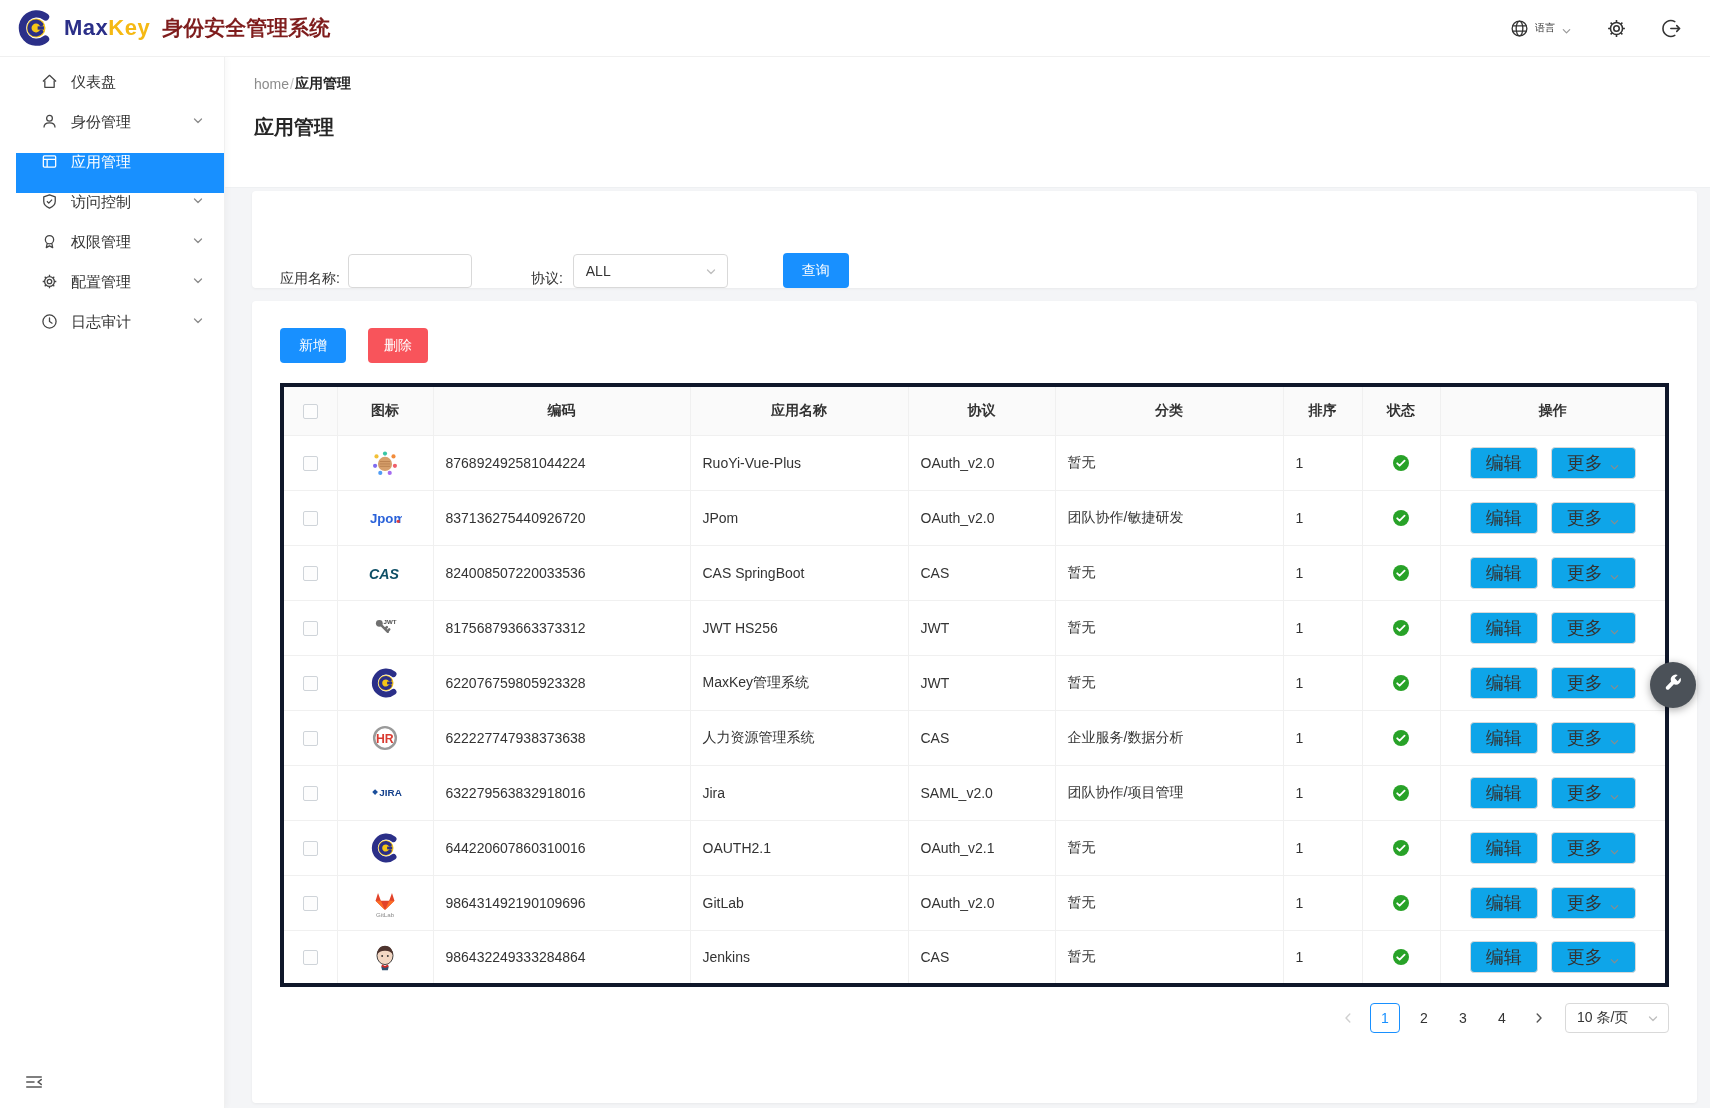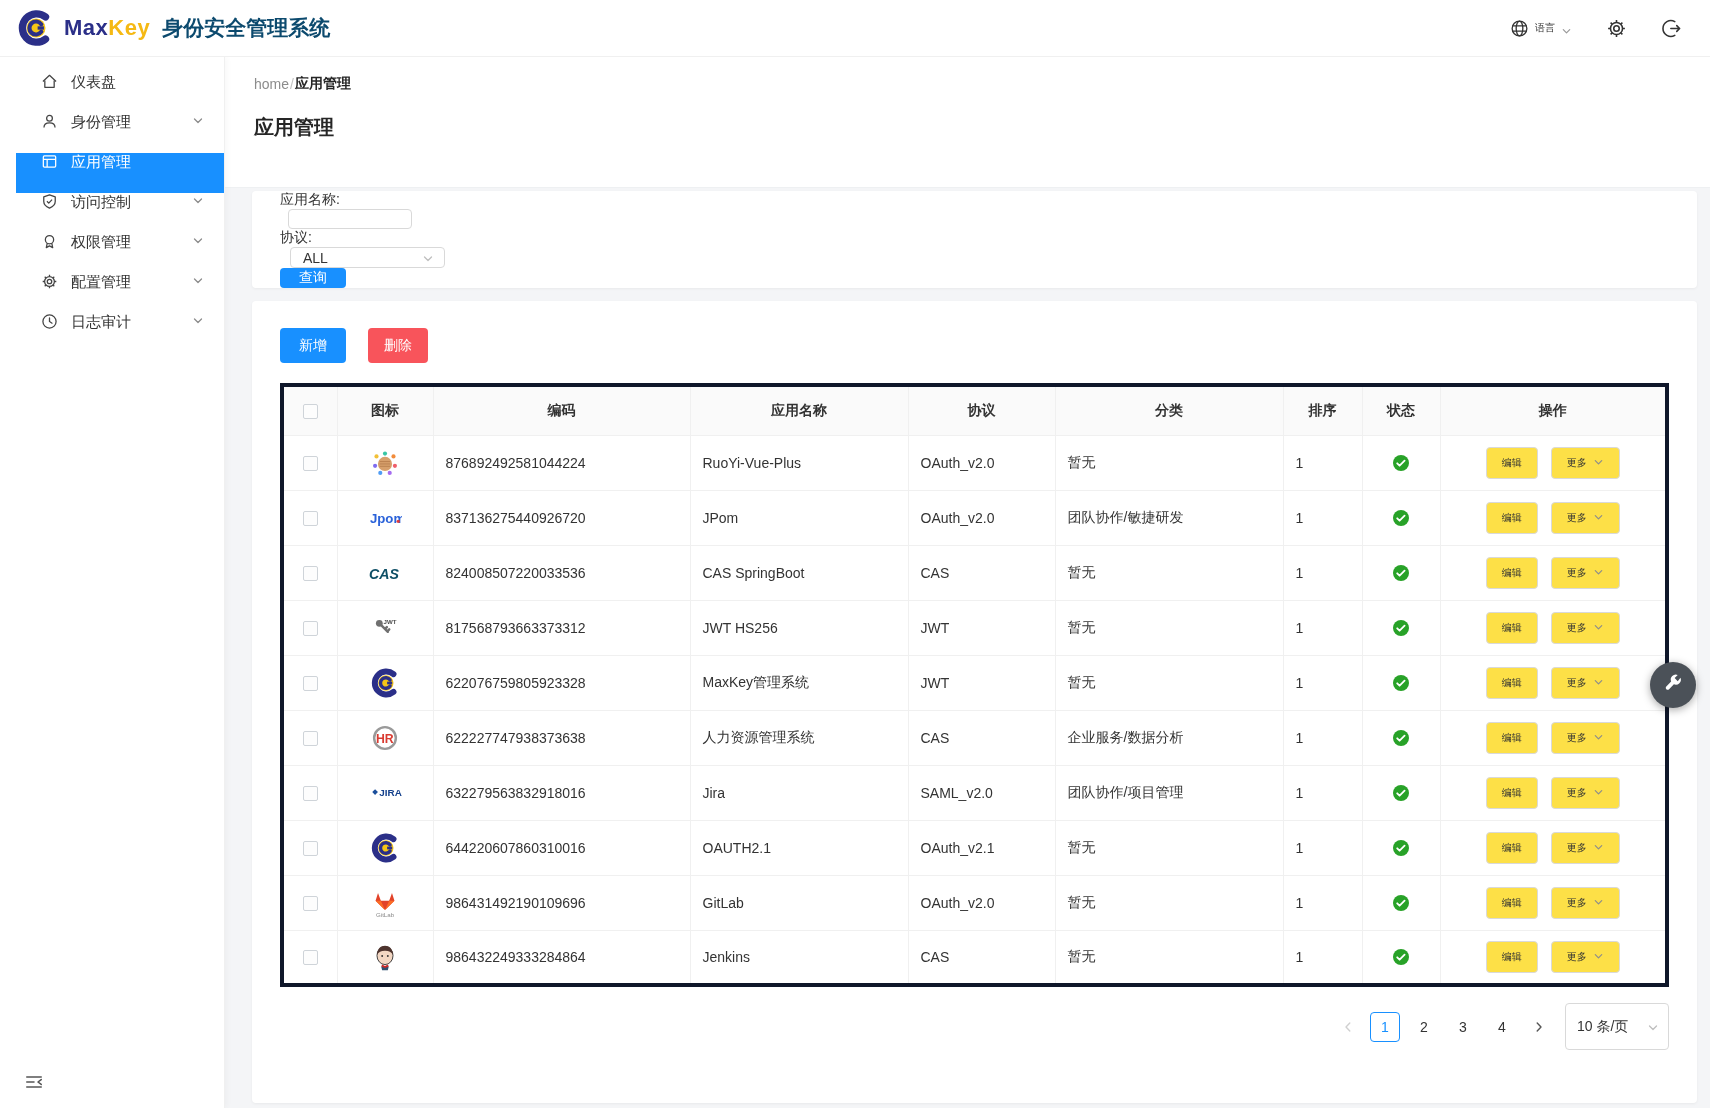--- a/index.html
+++ b/index.html
@@ -9,21 +9,21 @@
   
   .topbar { position:absolute; left:0; top:0; width:1710px; height:57px; background:#fff;
     border-bottom:1px solid #f0f0f0; display:flex; align-items:center; justify-content:space-between;
     padding:0 28px 0 14px; z-index:5; }
   .brand { display:flex; align-items:center; gap:8px; }
   .brand-logo { width:42px; height:42px; }
   .brand-logo svg { width:100%; height:100%; }
   .brand-name { font-size:22px; font-weight:bold; letter-spacing:.5px; }
   .brand-name .np { color:#2b2f88; }
   .brand-name .ns { color:#f5b914; }
-  .brand-sub { font-size:21px; font-weight:bold; color:#0c4a6e; margin-left:4px; }
+  .brand-sub { font-size:21px; font-weight:bold; color:#7f1d1d; margin-left:4px; }
   .topbar-actions { display:flex; align-items:center; gap:34px; }
   .tb-item { display:flex; align-items:center; gap:6px; cursor:pointer; color:#333; }
   .tb-item .ticon { width:19px; height:19px; display:inline-block; }
   .tb-item .ticon svg { width:100%; height:100%; }
   .tb-item .tlabel { font-size:10px;text-align:center; }
   .tb-item .tchev { width:11px; height:11px; color:#999; }
   .tb-item .tchev svg { width:100%; height:100%; }
 
   
   .sidebar { position:absolute; left:0; top:57px; width:225px; height:1051px; background:#fff;
@@ -46,21 +46,21 @@
   .page-head { background:#fff; height:131px; padding:18px 0 0 29px; border-bottom:1px solid #eef0f2; }
   .breadcrumb { display:flex; align-items:center; gap:1px; font-size:14px; }
   .bc-home { color:#8c8c8c; cursor:pointer; }
   .bc-sep { color:#c2c2c2; }
   .bc-cur { color:#262626; font-weight:600; }
   .page-title { margin-top:21px; font-size:20px; font-weight:600; color:#262626; }
 
   .cards { padding:3px 13px 0 27px; }
   .card { background:#fff; border-radius:4px; box-shadow:0 1px 3px rgba(0,0,0,.05); }
 
-  .filter-card { height:97px; display:flex; align-items:flex-start; padding-left:28px;flex-direction:column; }
+  .filter-card { height:97px; display:flex; align-items:flex-end; padding-left:28px; }
   .f-label { font-size:14px; color:#333; }
   .f-input { width:124px; height:34px; border:1px solid #d9d9d9; border-radius:4px; margin-left:8px;
     padding:0 10px; font-size:14px; outline:none; background:#fff; }
   .f-select { width:155px; height:34px; border:1px solid #d9d9d9; border-radius:4px; margin-left:10px;
     display:flex; align-items:center; justify-content:space-between; padding:0 10px 0 12px;
     font-size:14px; cursor:pointer; background:#fff; }
   .f-select .schev { width:12px; height:12px; color:#bfbfbf; }
   .f-select .schev svg { width:100%; height:100%; }
   .gap1 { width:59px; } .gap2 { width:55px; }
   .btn-primary { height:35px; padding:0 19px; background:#1890ff; color:#fff; border:none;
@@ -79,35 +79,35 @@
     color:#333; }
   .app-table td.cl { padding-left:12px; text-align:left; }
   .app-table td.cc { text-align:center; }
   .checkbox { display:inline-block; width:15px; height:15px; border:1px solid #cfd4d9; border-radius:2px;
     background:#fdfdfd; vertical-align:middle; cursor:pointer; }
   .app-icon { width:34px; height:34px; display:inline-block; vertical-align:middle; }
   .app-icon svg { width:100%; height:100%; }
   .status-ic { width:18px; height:18px; display:inline-block; vertical-align:middle; }
   .status-ic svg { width:100%; height:100%; }
   .row-actions { display:flex; justify-content:center; gap:13px; }
-  .btn-ghost { height:32px; padding:0 15px; background:#fde047; border:1px solid #d9d9d9; border-radius:4px;
-    font-size:10px; color:#333; cursor:pointer; display:flex; align-items:center; gap:6px; font-family:inherit; }
+  .btn-ghost { height:32px; padding:0 15px; background:#0ea5e9; border:1px solid #d9d9d9; border-radius:4px;
+    font-size:18px; color:#333; cursor:pointer; display:flex; align-items:center; gap:6px; font-family:inherit; }
   .btn-ghost .gchev { width:11px; height:11px; color:#8c8c8c; }
   .btn-ghost .gchev svg { width:100%; height:100%; }
 
   .pagination { display:flex; justify-content:flex-end; align-items:center; gap:9px; margin-top:16px;
     padding-right:0; }
   .pg-arrow { width:26px; height:30px; display:flex; align-items:center; justify-content:center; cursor:pointer; }
   .pg-arrow svg { width:12px; height:12px; }
   .pg-arrow.disabled { color:#d0d0d0; }
   .pg-arrow.enabled { color:#555; }
   .pg-num { min-width:30px; height:30px; line-height:28px; text-align:center; font-size:14px;
     color:#333; cursor:pointer; border:1px solid transparent; border-radius:4px; }
   .pg-num.active { border-color:#1890ff; color:#1890ff; background:#fff; }
-  .pg-size { height:47px; min-width:104px; border:1px solid #d9d9d9; border-radius:4px;
+  .pg-size { height:30px; min-width:104px; border:1px solid #d9d9d9; border-radius:4px;
     display:flex; align-items:center; justify-content:space-between; padding:0 9px 0 11px;
     font-size:14px; color:#333; cursor:pointer; margin-left:4px; background:#fff; }
   .pg-size .schev { width:12px; height:12px; color:#bfbfbf; }
   .pg-size .schev svg { width:100%; height:100%; }
 
   .float-tool { position:absolute; left:1650px; top:662px; width:46px; height:46px; border-radius:50%;
     background:#4b5158; box-shadow:0 2px 8px rgba(0,0,0,.35); display:flex; align-items:center;
     justify-content:center; cursor:pointer; z-index:9; }
   .float-tool svg { width:22px; height:22px; }
 </style>

